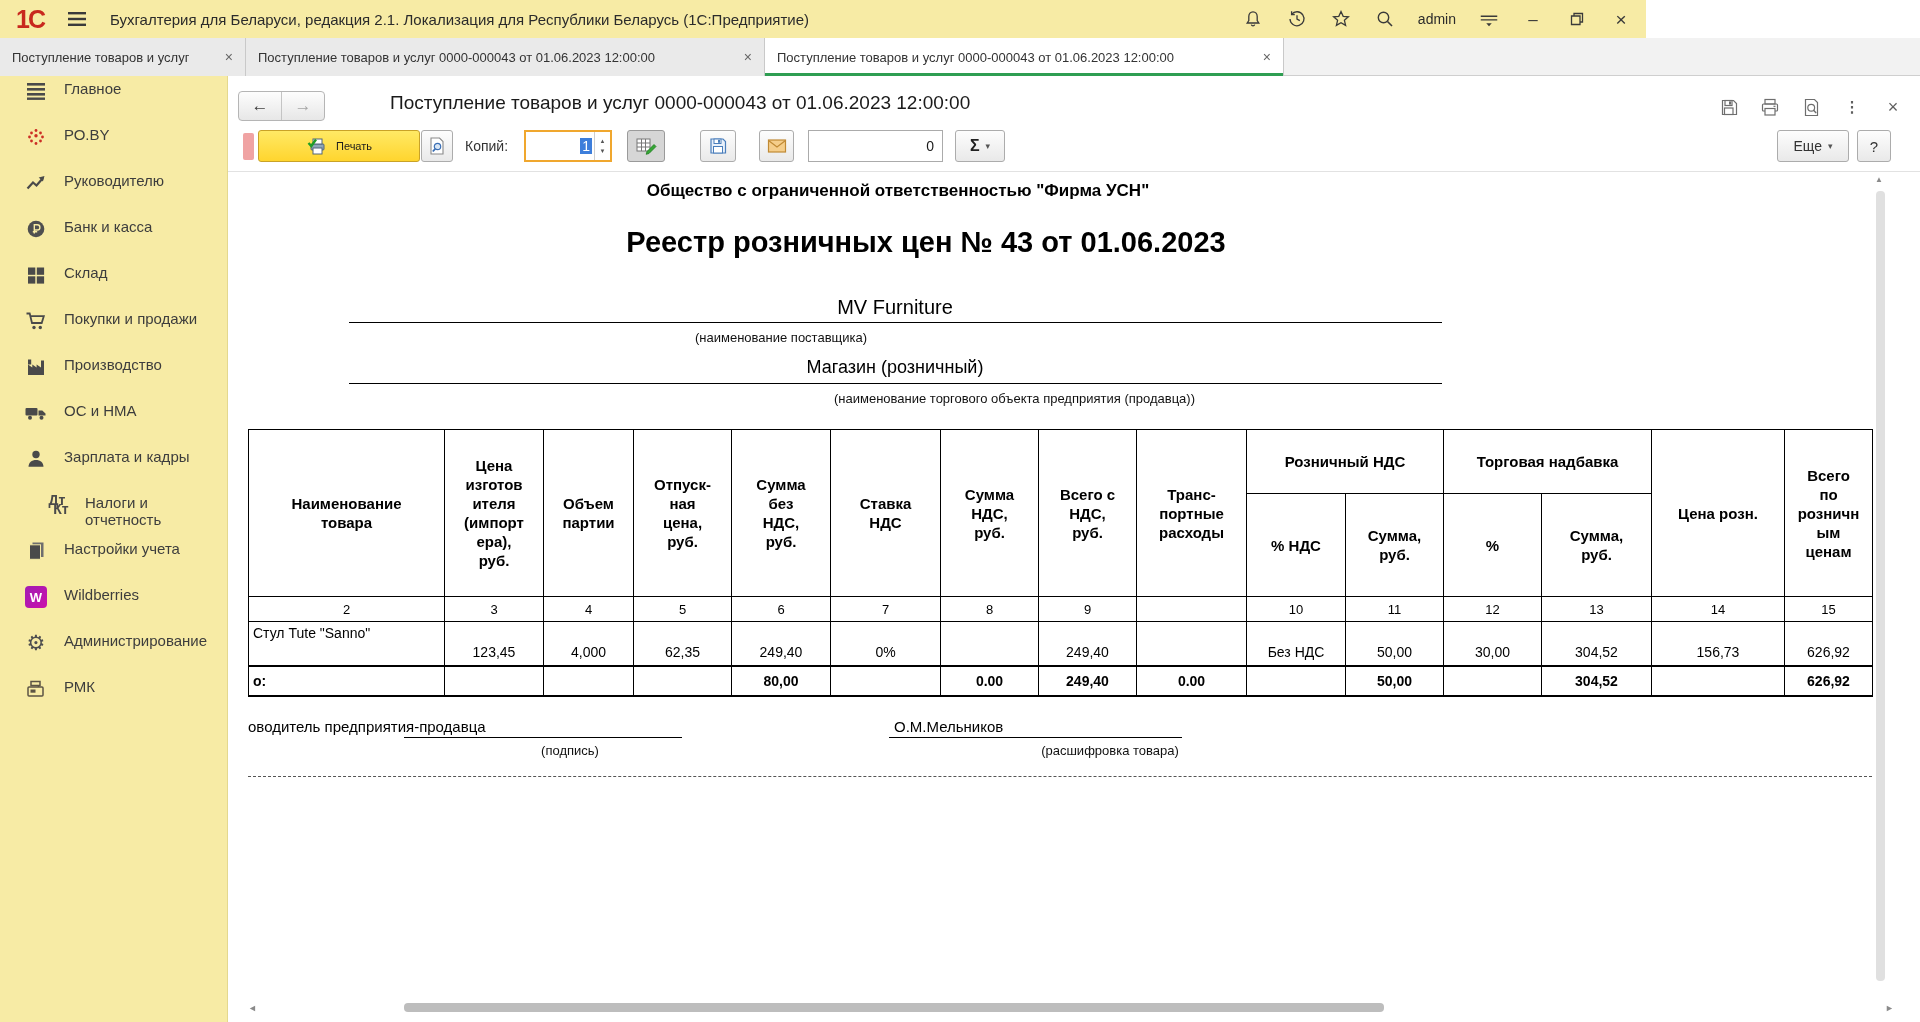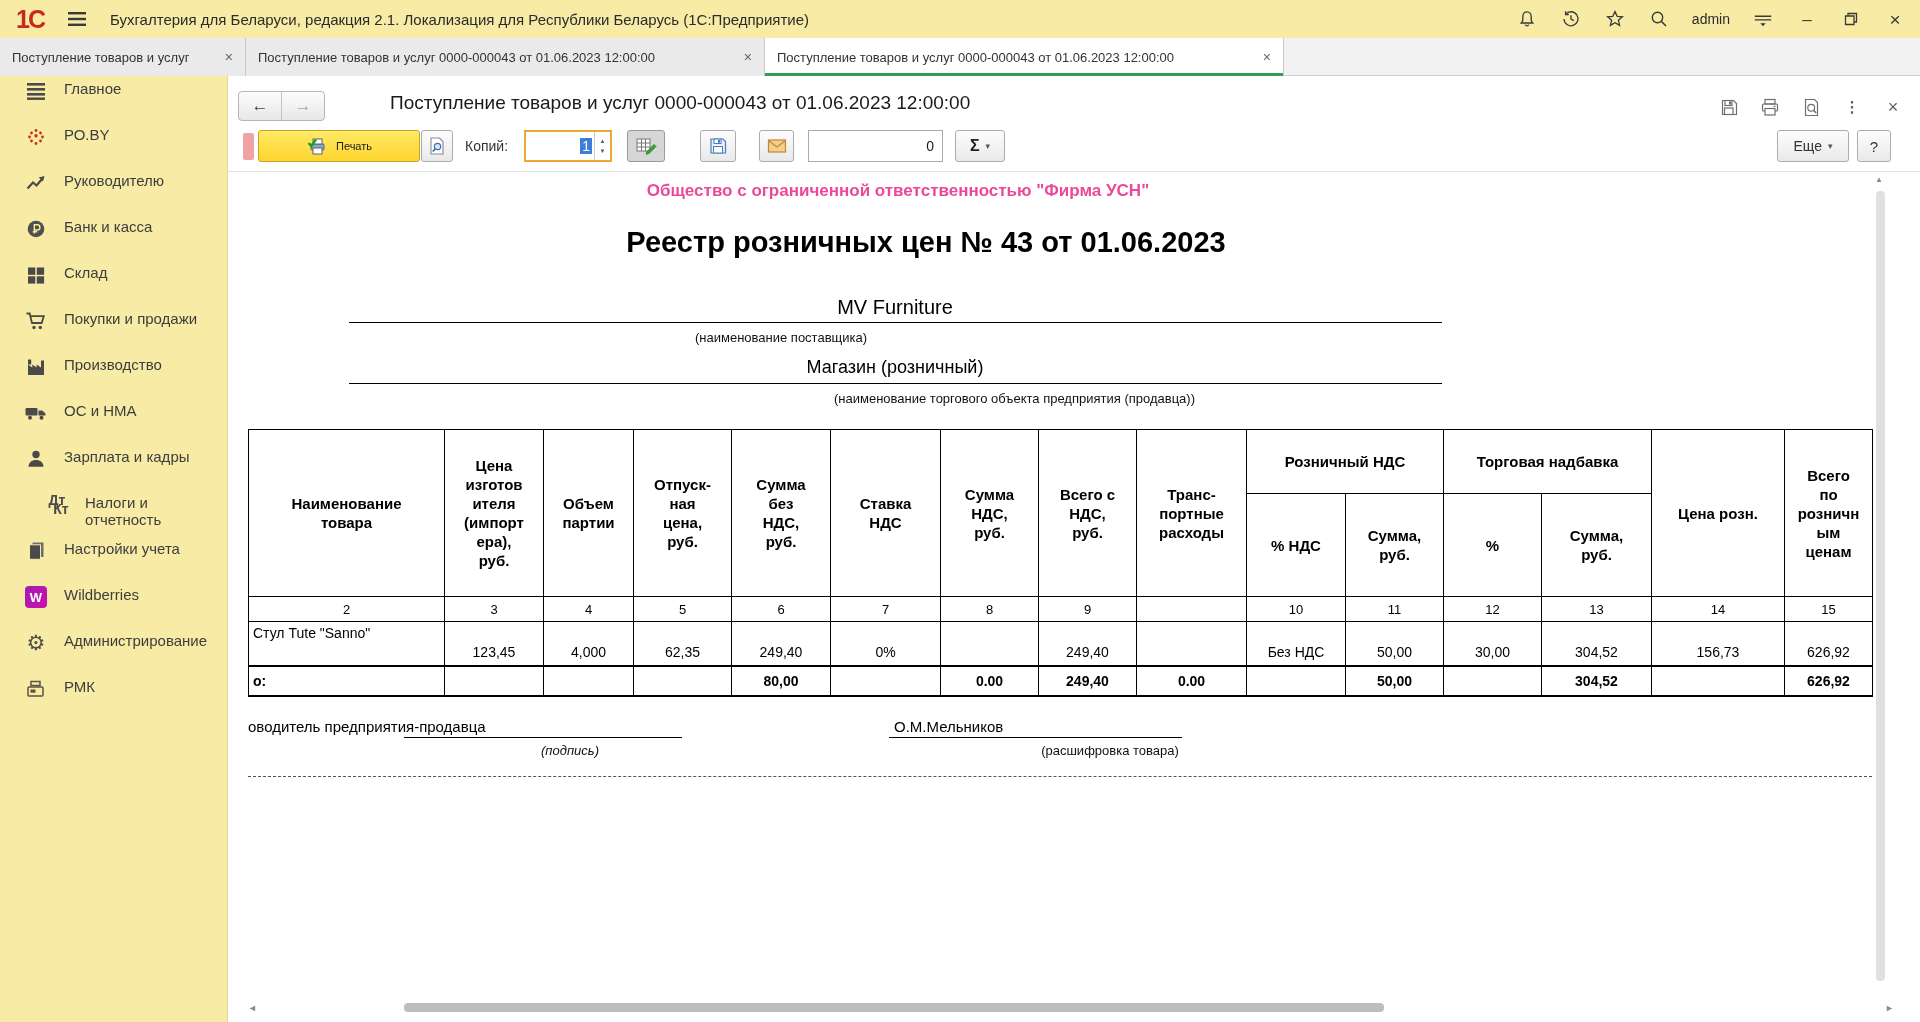--- a/index.html
+++ b/index.html
@@ -1,19 +1,19 @@
 <!DOCTYPE html>
 <html><head>
 <meta charset="utf-8">
 <style>
   html,body{margin:0;padding:0;background:#fff;font-family:"Liberation Sans",sans-serif;}
   #app{position:relative;width:1920px;height:1022px;overflow:hidden;background:#fff;}
 
   
-  .titlebar{position:absolute;left:0;top:0;width:1920px;height:38px;background:#F7EBA5;display:flex;align-items:center;}
+  .titlebar{position:absolute;left:0;top:0;width:1646px;height:38px;background:#F7EBA5;display:flex;align-items:center;}
   .logo{margin-left:16px;font-weight:bold;font-size:25px;color:#C8281E;letter-spacing:-2px;line-height:1;}
   .hamburger{margin-left:22px;display:flex;align-items:center;cursor:pointer;}
   .apptitle{margin-left:22px;font-size:15px;color:#2b2b2b;white-space:nowrap;}
   .tb-right{position:absolute;right:14px;top:0;height:38px;display:flex;align-items:center;gap:22px;}
   .tb-ico{display:flex;align-items:center;justify-content:center;width:22px;height:22px;}
   .tb-user{font-size:14px;color:#2b2b2b;}
   .glyph-min{font-size:17px;color:#3a3a3a;line-height:1;}
   .glyph-close{font-size:19px;color:#3a3a3a;line-height:1;}
 
   
@@ -63,41 +63,41 @@
   .counter{left:580px;width:135px;justify-content:flex-end;padding-right:8px;}
   .btn-sigma{left:727px;width:50px;gap:6px;}
   .sigma{font-size:16px;font-weight:bold;color:#222;}
   .caret{font-size:9px;color:#555;}
   .btn-more{left:1549px;width:72px;gap:6px;font-size:14px;color:#333;align-items:center;}
   .btn-help{left:1629px;width:34px;font-size:15px;color:#333;}
 
   
   .doc{position:absolute;left:0;top:95px;width:1692px;height:845px;background:#fff;border-top:1px solid #E2E2E2;overflow:hidden;}
   .abs{position:absolute;}
-  .d-company{left:300px;top:9px;width:740px;text-align:center;font-size:17px;font-weight:bold;color:#ec4899;}
+  .d-company{left:300px;top:9px;width:740px;text-align:center;font-size:17px;font-weight:bold;color:#000000;}
   .d-title{left:298px;top:54px;width:800px;text-align:center;font-size:29px;font-weight:bold;color:#000;}
   .d-supplier{left:467px;top:124px;width:400px;text-align:center;font-size:20px;color:#000;}
   .d-line1{left:121px;top:150px;width:1093px;border-top:1px solid #000;}
   .d-cap1{left:467px;top:158px;width:400px;text-align:left;font-size:13px;color:#111;}
   .d-store{left:417px;top:185px;width:500px;text-align:center;font-size:18px;color:#000;}
   .d-line2{left:121px;top:211px;width:1093px;border-top:1px solid #000;}
   .d-cap2{left:367px;top:219px;width:600px;text-align:right;font-size:13px;color:#111;}
 
   table.ptable{position:absolute;left:20px;top:257px;width:1624px;border-collapse:collapse;table-layout:fixed;}
   .ptable td{border:1px solid #000;overflow:hidden;}
   .hrow td{font-weight:bold;font-size:15px;line-height:19px;text-align:center;vertical-align:middle;white-space:pre-line;padding:2px;}
   .numrow td{font-size:13px;text-align:center;padding:1px;height:22px;color:#000;}
   .datarow td{font-size:14px;vertical-align:bottom;padding:0 4px 5px 4px;height:35px;}
   .totrow td{font-size:14px;font-weight:bold;vertical-align:middle;padding:0 4px;height:28px;border-top:2px solid #000;border-bottom:2px solid #000;}
   .tl{text-align:left}.tr{text-align:center}.tc{text-align:center}
   .datarow td.name{vertical-align:top;padding-top:3px;}
 
   .d-sigL{left:20px;top:546px;font-size:15px;color:#000;white-space:nowrap;}
   .d-sline1{left:176px;top:565px;width:278px;border-top:1px solid #000;}
-  .d-scap1{left:242px;top:571px;width:200px;text-align:center;font-size:13px;color:#111;font-style:italic;}
+  .d-scap1{left:242px;top:571px;width:200px;text-align:center;font-size:13px;color:#111;}
   .d-sigR{left:666px;top:546px;font-size:15px;color:#000;white-space:nowrap;}
   .d-sline2{left:661px;top:565px;width:293px;border-top:1px solid #000;}
   .d-scap2{left:762px;top:571px;width:240px;text-align:center;font-size:13px;color:#111;}
   .d-dash{left:20px;top:604px;width:1624px;border-top:1px dashed #555;}
 
   
   .vscroll{position:absolute;left:1646px;top:95px;width:13px;height:829px;}
   .vs-up{position:absolute;left:1px;top:4px;font-size:8px;color:#8a8a8a;}
   .vs-thumb{position:absolute;left:2px;top:20px;width:9px;height:790px;background:#E0E0E0;border-radius:4px;}
   .hscroll{position:absolute;left:20px;top:925px;width:1646px;height:14px;}

